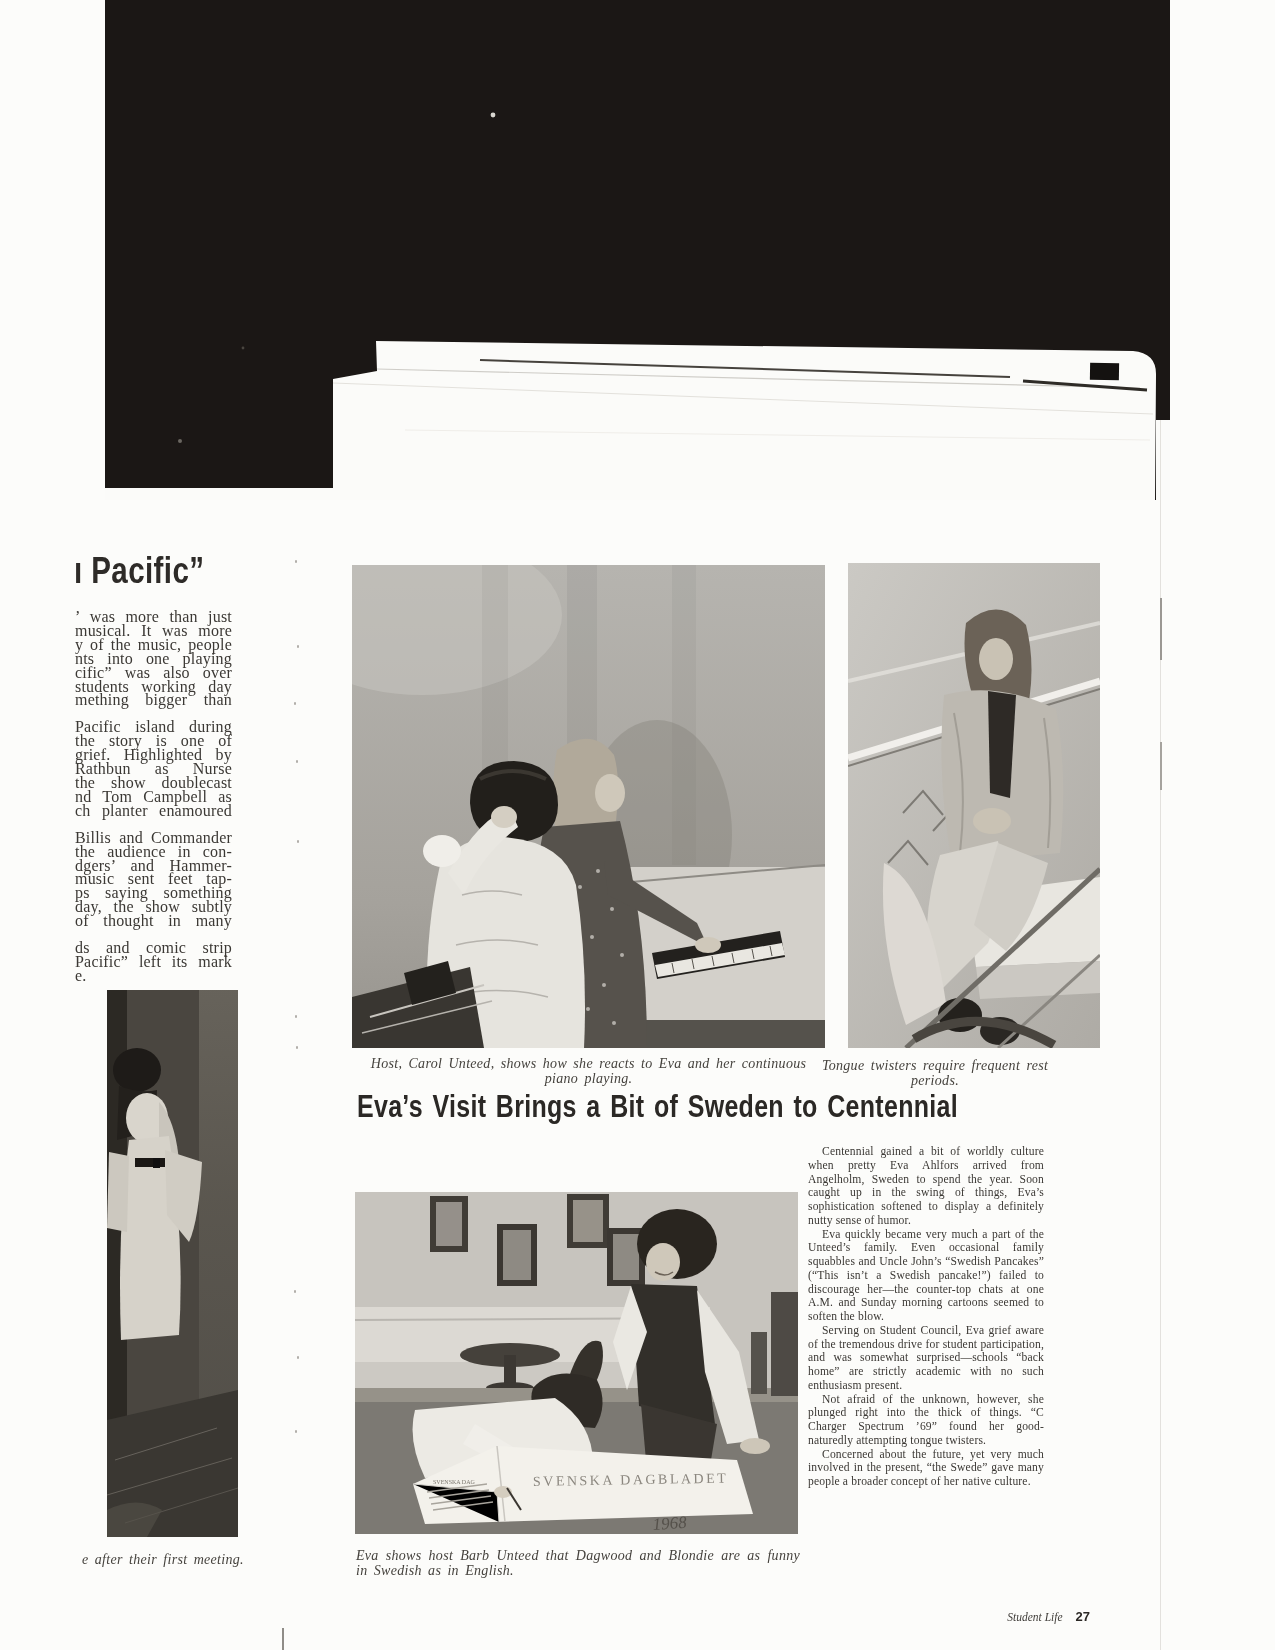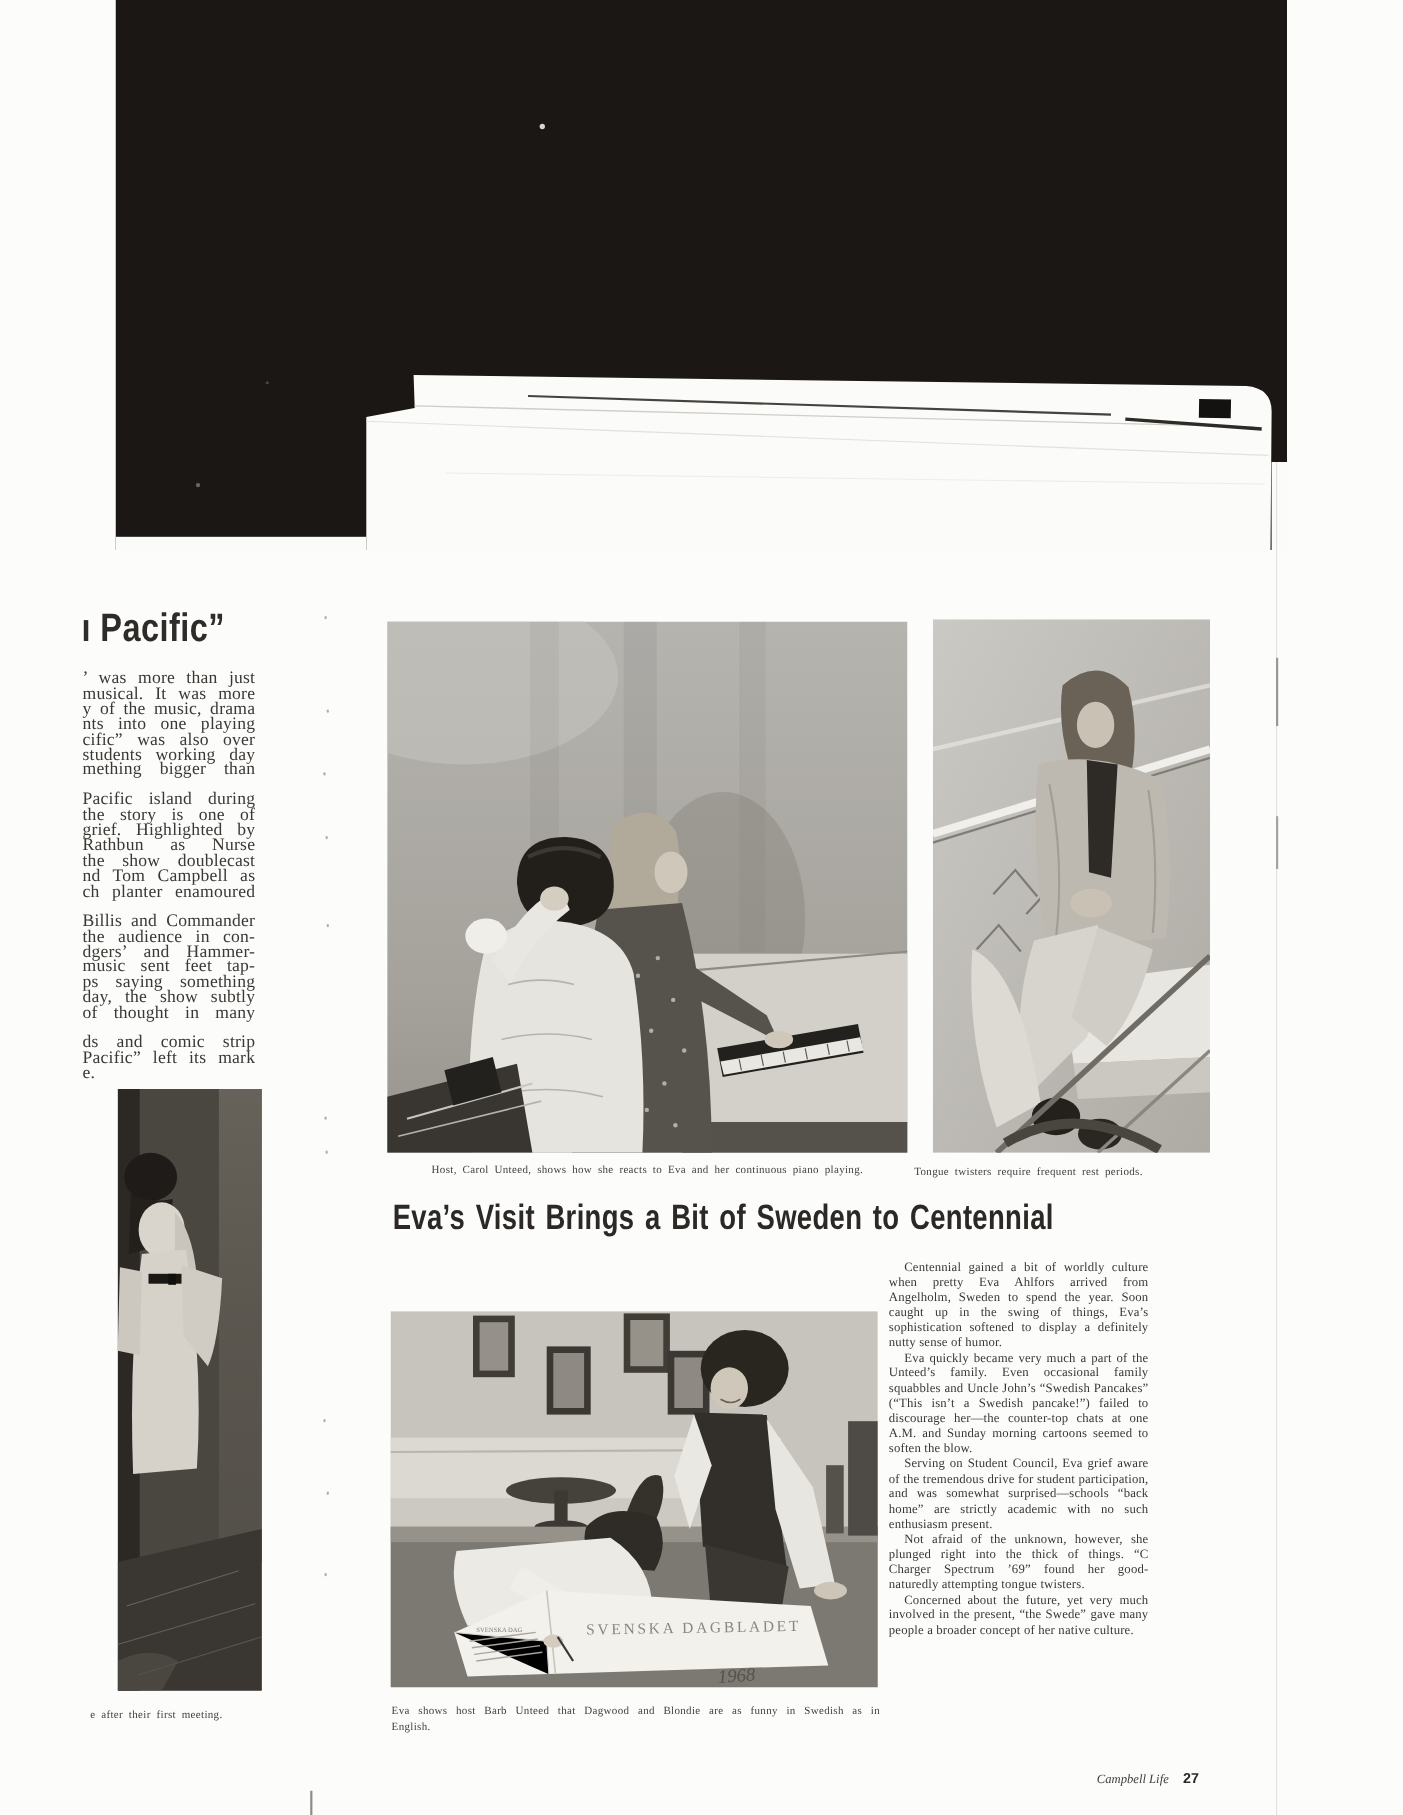--- a/index.html
+++ b/index.html
@@ -18,21 +18,21 @@
   .lcline{text-align:justify;text-align-last:justify;}
   .lcline.pstart{margin-top:13px;}
   .lcline.short{text-align-last:left;}
   
   .photo{display:block;}
   #photo-stage{left:107px;top:990px;}
   #photo-piano{left:352px;top:565px;}
   #photo-sitting{left:848px;top:563px;}
   #photo-news{left:355px;top:1192px;}
   
-  .caption{font-size:10px;line-height:14.5px;color:#45423d;
+  .caption{font-style:italic;font-size:14px;line-height:14.5px;color:#45423d;
     letter-spacing:.3px;word-spacing:2.5px;}
   #cap-piano{left:352px;top:1057px;width:473px;text-align:center;}
   #cap-rest{left:809px;top:1059px;width:252px;text-align:center;}
   #cap-news{left:356px;top:1549px;width:444px;text-align:justify;}
   #cap-left{left:82px;top:1553px;width:200px;}
   
   #headline{left:357px;top:1088px;white-space:nowrap;
     font-family:"Liberation Sans",sans-serif;font-weight:700;font-size:32px;
     color:#2b2825;letter-spacing:.4px;word-spacing:3px;
     transform:scaleX(.78);transform-origin:left top;}
@@ -87,21 +87,21 @@
 <div class="abs speck" style="left:295px;top:1015px;"></div>
 <div class="abs speck" style="left:296px;top:1046px;"></div>
 <div class="abs speck" style="left:294px;top:1290px;"></div>
 <div class="abs speck" style="left:297px;top:1356px;"></div>
 <div class="abs speck" style="left:295px;top:1430px;"></div>
 
 <div id="left-headline" class="abs">ı Pacific”</div>
 <div id="left-col" class="abs">
   <div class="lcline">’ was more than just</div>
   <div class="lcline">musical. It was more</div>
-  <div class="lcline">y of the music, drama</div>
+  <div class="lcline">y of the music, people</div>
   <div class="lcline">nts into one playing</div>
   <div class="lcline">cific” was also over</div>
   <div class="lcline">students working day</div>
   <div class="lcline">mething bigger than</div>
   <div class="lcline pstart">Pacific island during</div>
   <div class="lcline">the story is one of</div>
   <div class="lcline">grief. Highlighted by</div>
   <div class="lcline">Rathbun as Nurse</div>
   <div class="lcline">the show doublecast</div>
   <div class="lcline">nd Tom Campbell as</div>
@@ -324,15 +324,15 @@
   <p>Eva quickly became very much a part of the Unteed’s family. Even occasional family squabbles and Uncle John’s “Swedish Pancakes” (“This isn’t a Swedish pancake!”) failed to discourage her—the counter-top chats at one A.M. and Sunday morning cartoons seemed to soften the blow.</p>
   <p>Serving on Student Council, Eva grief aware of the tremendous drive for student participation, and was somewhat surprised—schools “back home” are strictly academic with no such enthusiasm present.</p>
   <p>Not afraid of the unknown, however, she plunged right into the thick of things. “C Charger Spectrum ’69” found her good-naturedly attempting tongue twisters.</p>
   <p>Concerned about the future, yet very much involved in the present, “the Swede” gave many people a broader concept of her native culture.</p>
 </div>
 
 <div id="cap-news" class="abs caption">Eva shows host Barb Unteed that Dagwood and Blondie are as funny in Swedish as in English.</div>
 <div id="cap-left" class="abs caption">e after their first meeting.</div>
 
 <div id="footer" class="abs">
-  <span class="section">Campbell Life</span>
+  <span class="section">Student Life</span>
   <span class="pnum">27</span>
 </div>
 
 </body></html>

